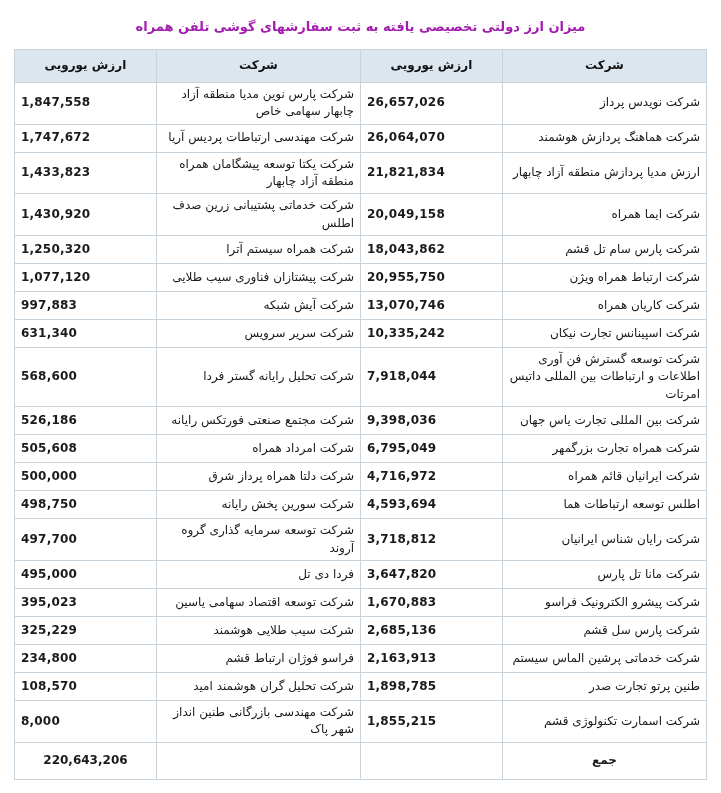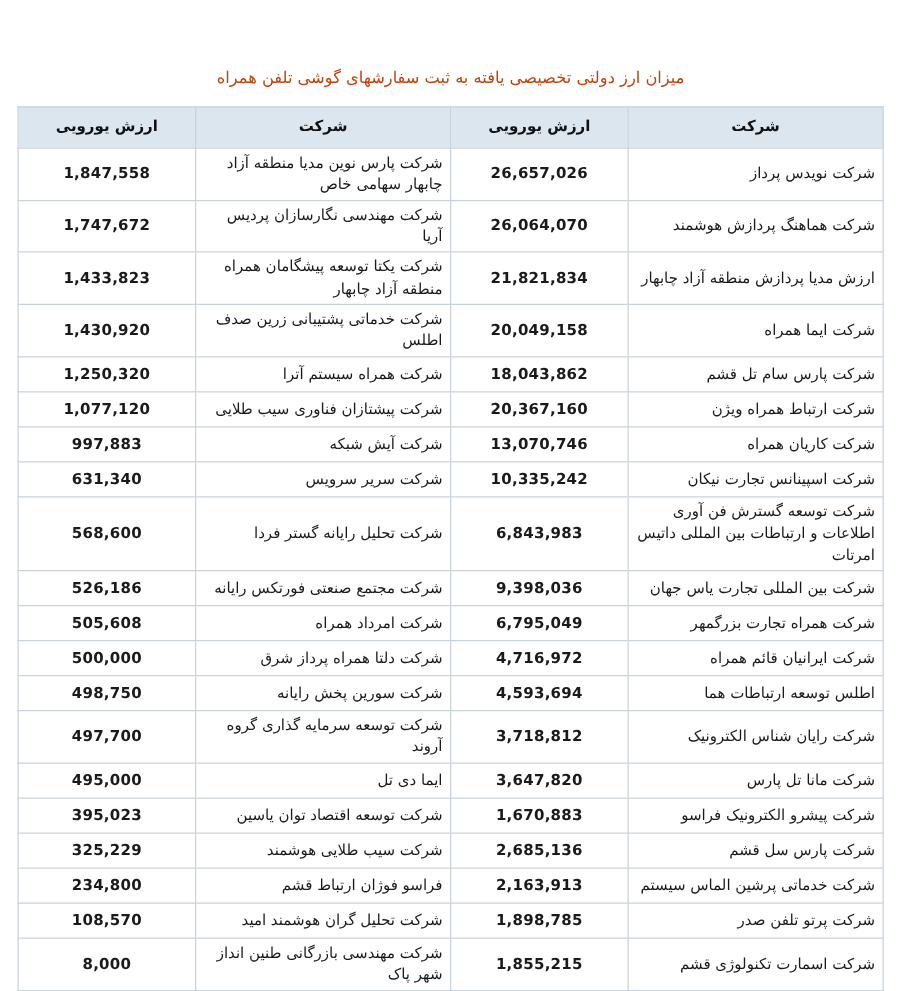--- a/index.html
+++ b/index.html
@@ -21,24 +21,23 @@
     padding: 10px 14px 8px 14px;
     display: flex;
     flex-direction: column;
   }
   .title-block {
     text-align: center;
     padding: 6px 10px 10px 10px;
   }
   .title-line {
     font-size: 13px;
-    font-weight: normal;
+    font-weight: bold;
     line-height: 1.75;
-    color: #c2410c;
-    margin-top: 36px;
+    color: #a21caf;
   }
   .title-line.sub {
     font-size: 12.5px;
   }
   table.main {
     border-collapse: collapse;
     width: 100%;
     table-layout: fixed;
     direction: rtl;
   }
@@ -58,21 +57,21 @@
     color: #111;
   }
   col.c-name { width: 29.5%; }
   col.c-val  { width: 20.5%; }
 
   td.name {
     text-align: right;
     padding-right: 8px;
   }
   td.val {
-    text-align: center;
+    text-align: left;
     font-weight: bold;
     letter-spacing: 0.2px;
   }
   tr.data-row td { height: 21px; }
   tr.tall td { height: 34px; }
 
   tfoot td {
     height: 30px;
   }
   td.total-label {
@@ -114,21 +113,21 @@
     <tbody id="table-body">
         <tr class="data-row tall">
           <td class="name">شرکت نویدس پرداز</td>
           <td class="val">26,657,026</td>
           <td class="name">شرکت پارس نوین مدیا منطقه آزاد چابهار سهامی خاص</td>
           <td class="val">1,847,558</td>
         </tr>
         <tr class="data-row">
           <td class="name">شرکت هماهنگ پردازش هوشمند</td>
           <td class="val">26,064,070</td>
-          <td class="name">شرکت مهندسی نگارسازان پردیس آریا</td>
+          <td class="name">شرکت مهندسی ارتباطات پردیس آریا</td>
           <td class="val">1,747,672</td>
         </tr>
         <tr class="data-row tall">
           <td class="name">ارزش مدیا پردازش منطقه آزاد چابهار</td>
           <td class="val">21,821,834</td>
           <td class="name">شرکت یکتا توسعه پیشگامان همراه منطقه آزاد چابهار</td>
           <td class="val">1,433,823</td>
         </tr>
         <tr class="data-row">
           <td class="name">شرکت ایما همراه</td>
@@ -137,39 +136,39 @@
           <td class="val">1,430,920</td>
         </tr>
         <tr class="data-row">
           <td class="name">شرکت پارس سام تل قشم</td>
           <td class="val">18,043,862</td>
           <td class="name">شرکت همراه سیستم آترا</td>
           <td class="val">1,250,320</td>
         </tr>
         <tr class="data-row">
           <td class="name">شرکت ارتباط همراه ویژن</td>
-          <td class="val">20,367,160</td>
+          <td class="val">20,955,750</td>
           <td class="name">شرکت پیشتازان فناوری سیب طلایی</td>
           <td class="val">1,077,120</td>
         </tr>
         <tr class="data-row">
           <td class="name">شرکت کاریان همراه</td>
           <td class="val">13,070,746</td>
           <td class="name">شرکت آیش شبکه</td>
           <td class="val">997,883</td>
         </tr>
         <tr class="data-row">
           <td class="name">شرکت اسپینانس تجارت نیکان</td>
           <td class="val">10,335,242</td>
           <td class="name">شرکت سریر سرویس</td>
           <td class="val">631,340</td>
         </tr>
         <tr class="data-row tall">
           <td class="name">شرکت توسعه گسترش فن آوری اطلاعات و ارتباطات بین المللی داتیس امرتات</td>
-          <td class="val">6,843,983</td>
+          <td class="val">7,918,044</td>
           <td class="name">شرکت تحلیل رایانه گستر فردا</td>
           <td class="val">568,600</td>
         </tr>
         <tr class="data-row">
           <td class="name">شرکت بین المللی تجارت یاس جهان</td>
           <td class="val">9,398,036</td>
           <td class="name">شرکت مجتمع صنعتی فورتکس رایانه</td>
           <td class="val">526,186</td>
         </tr>
         <tr class="data-row">
@@ -184,51 +183,51 @@
           <td class="name">شرکت دلتا همراه پرداز شرق</td>
           <td class="val">500,000</td>
         </tr>
         <tr class="data-row">
           <td class="name">اطلس توسعه ارتباطات هما</td>
           <td class="val">4,593,694</td>
           <td class="name">شرکت سورین پخش رایانه</td>
           <td class="val">498,750</td>
         </tr>
         <tr class="data-row">
-          <td class="name">شرکت رایان شناس الکترونیک</td>
+          <td class="name">شرکت رایان شناس ایرانیان</td>
           <td class="val">3,718,812</td>
           <td class="name">شرکت توسعه سرمایه گذاری گروه آروند</td>
           <td class="val">497,700</td>
         </tr>
         <tr class="data-row">
           <td class="name">شرکت مانا تل پارس</td>
           <td class="val">3,647,820</td>
-          <td class="name">ایما دی تل</td>
+          <td class="name">فردا دی تل</td>
           <td class="val">495,000</td>
         </tr>
         <tr class="data-row">
           <td class="name">شرکت پیشرو الکترونیک فراسو</td>
           <td class="val">1,670,883</td>
-          <td class="name">شرکت توسعه اقتصاد توان یاسین</td>
+          <td class="name">شرکت توسعه اقتصاد سهامی یاسین</td>
           <td class="val">395,023</td>
         </tr>
         <tr class="data-row">
           <td class="name">شرکت پارس سل قشم</td>
           <td class="val">2,685,136</td>
           <td class="name">شرکت سیب طلایی هوشمند</td>
           <td class="val">325,229</td>
         </tr>
         <tr class="data-row">
           <td class="name">شرکت خدماتی پرشین الماس سیستم</td>
           <td class="val">2,163,913</td>
           <td class="name">فراسو فوژان ارتباط قشم</td>
           <td class="val">234,800</td>
         </tr>
         <tr class="data-row">
-          <td class="name">شرکت پرتو تلفن صدر</td>
+          <td class="name">طنین پرتو تجارت صدر</td>
           <td class="val">1,898,785</td>
           <td class="name">شرکت تحلیل گران هوشمند امید</td>
           <td class="val">108,570</td>
         </tr>
         <tr class="data-row tall">
           <td class="name">شرکت اسمارت تکنولوژی قشم</td>
           <td class="val">1,855,215</td>
           <td class="name">شرکت مهندسی بازرگانی طنین انداز شهر پاک</td>
           <td class="val">8,000</td>
         </tr>

